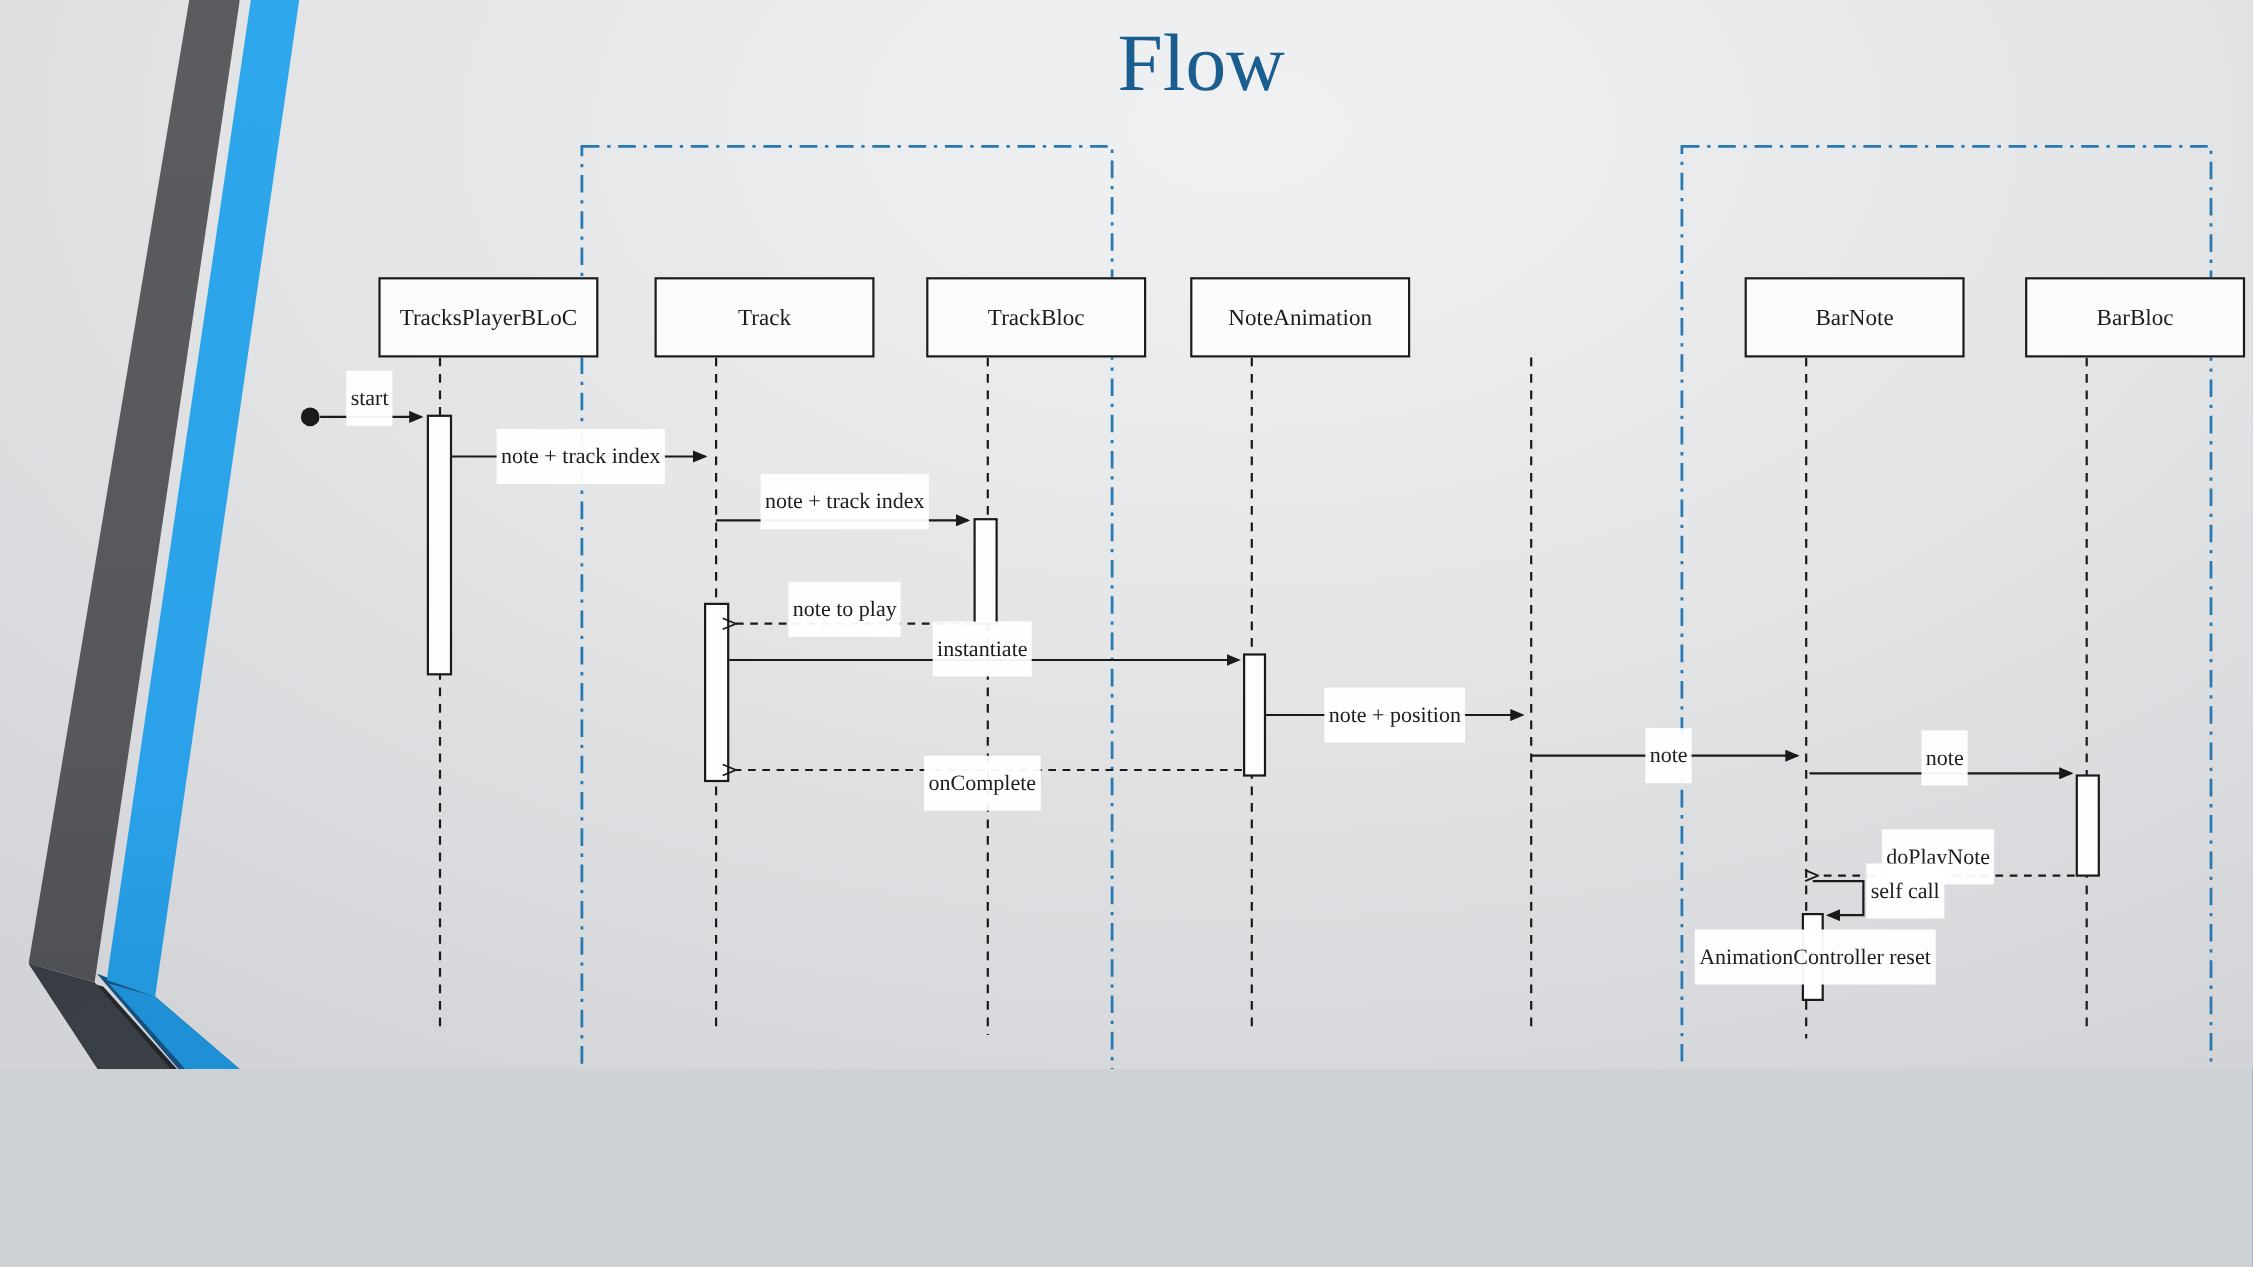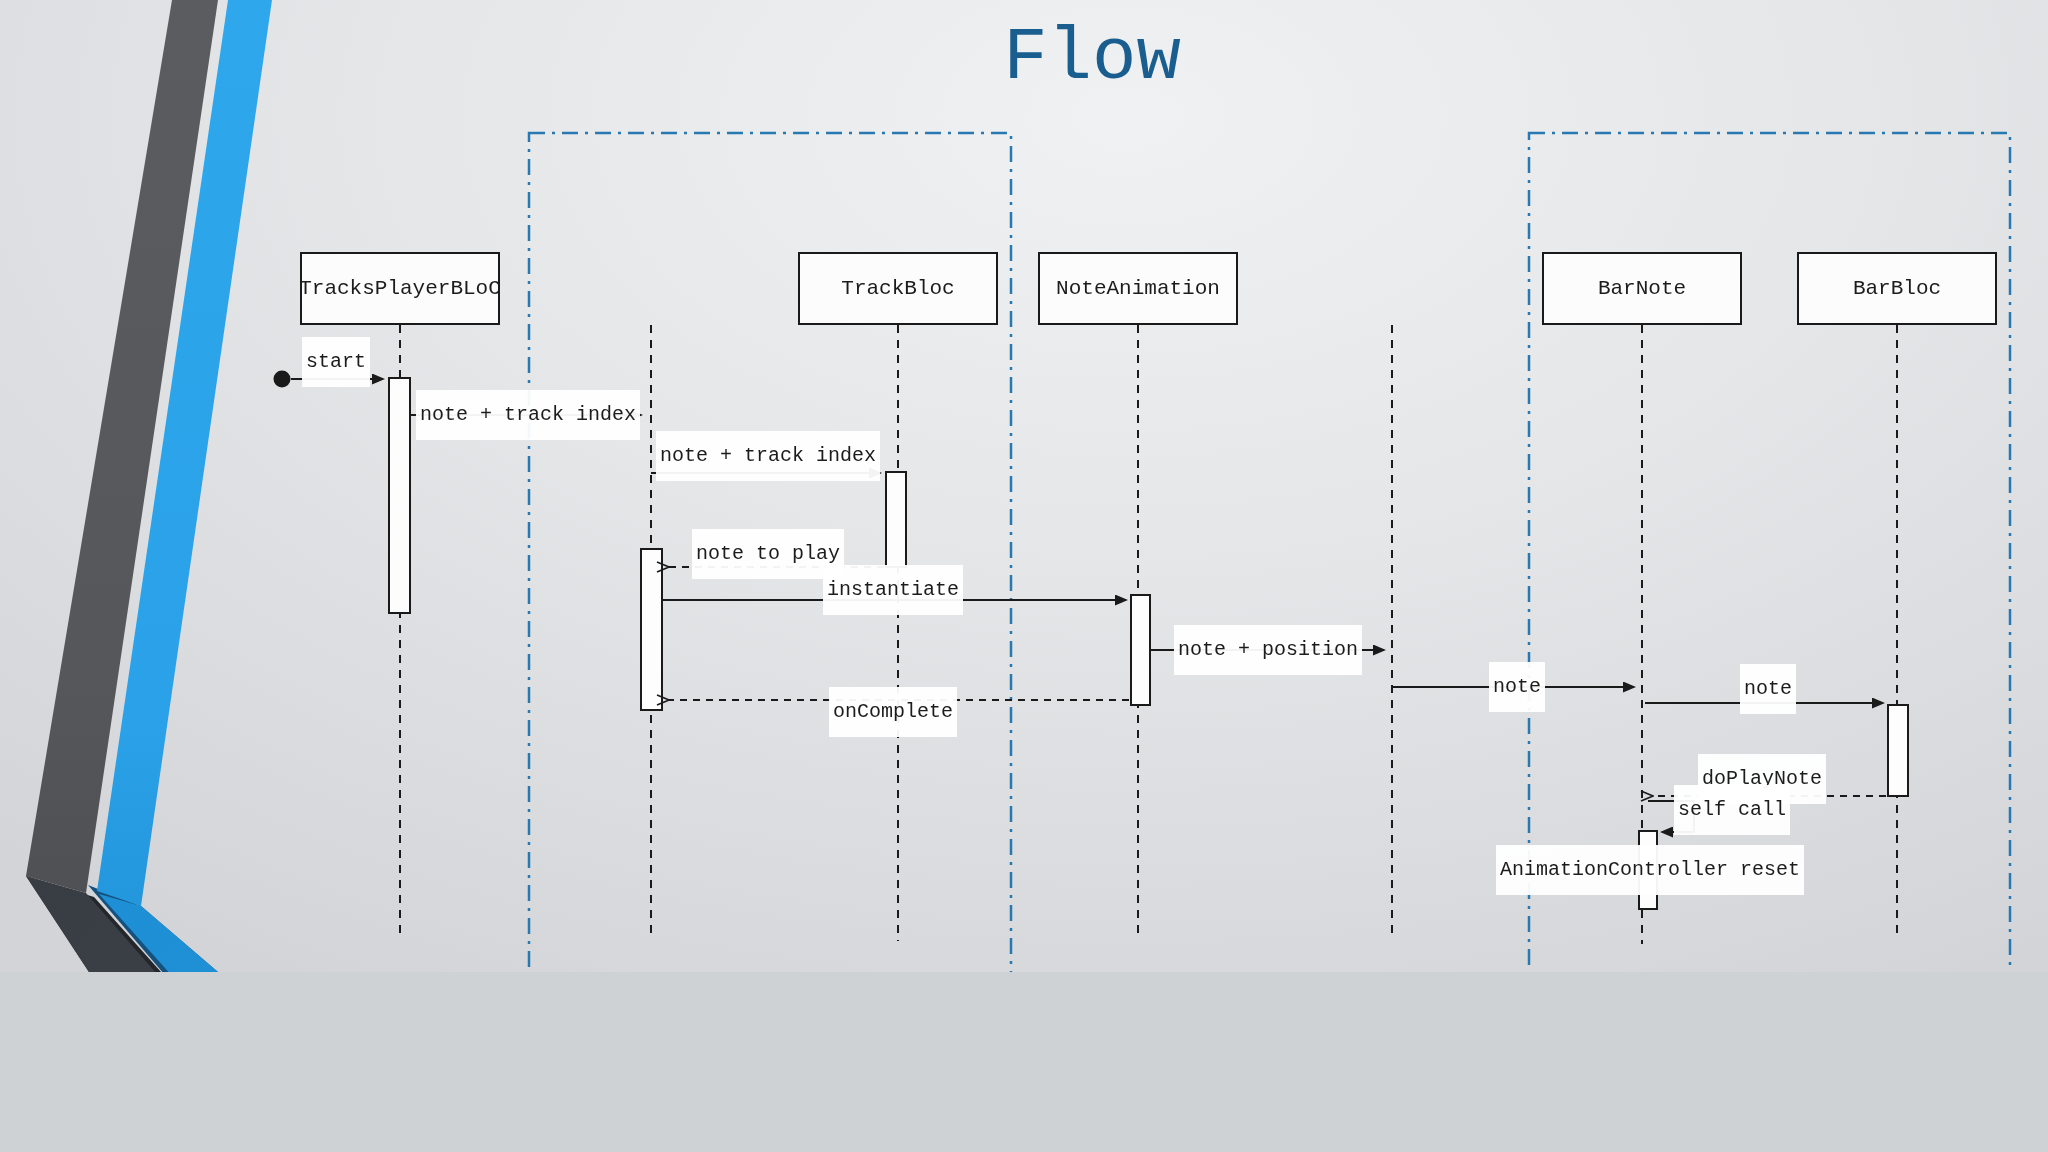--- a/index.html
+++ b/index.html
@@ -8,21 +8,21 @@
     --line-color:#1a1a1a;
     --stripe-gray:#55575a;
     --stripe-gray-dark:#383c42;
     --stripe-blue:#2aa1e8;
     --stripe-blue-dark:#1e8fd4;
     --stripe-navy:#14517e;
   }
   html,body{margin:0;padding:0;background:#cfd2d5;}
   .canvas{
     position:relative;width:2048px;height:972px;overflow:hidden;
-    font-family:Liberation Mono, monospace;
+    font-family:Liberation Serif, serif;
     background:radial-gradient(1700px 1000px at 55% 12%, #f0f1f2 0%, #e4e6e8 45%, #d2d4d7 100%);
   }
   
   .stripe{position:absolute;inset:0;}
   .s-gray-lower-edge{clip-path:polygon(26px 876px,94px 897px,322px 1152px,207px 1152px);background:#23262b;}
   .s-gray-lower{clip-path:polygon(26px 876px,86px 893px,313px 1152px,207px 1152px);
     background:linear-gradient(135deg,#2c3036 0%,#3a3e45 35%,#42464d 100%);}
   .s-gray-upper{clip-path:polygon(172px 0,218px 0,86px 893px,26px 876px);
     background:linear-gradient(180deg,#5a5c5f 0%,var(--stripe-gray) 70%,#4c4e52 100%);}
   .s-navy-edge{clip-path:polygon(88px 885px,141px 906px,428px 1152px,316px 1152px);background:var(--stripe-navy);}
@@ -39,21 +39,21 @@
   svg.diagram{position:absolute;left:0;top:0;}
   .boundary{fill:none;stroke:var(--boundary-color);stroke-width:2.5;stroke-dasharray:16 7 3 7;}
   .lifeline{stroke:var(--line-color);stroke-width:2;stroke-dasharray:8 7;fill:none;}
   .activation{fill:#fdfdfd;stroke:var(--line-color);stroke-width:2;}
   .call{stroke:var(--line-color);stroke-width:2;fill:none;}
   .ret{stroke:var(--line-color);stroke-width:2;fill:none;stroke-dasharray:7 6;}
 
   .head{
     position:absolute;box-sizing:border-box;border:2px solid var(--line-color);
     background:#fcfcfc;display:flex;align-items:center;justify-content:center;
-    font-size:21px;color:#1c1c1c;width:200px;height:73px;
+    font-size:21px;color:#1c1c1c;width:200px;height:73px;margin-left:44px;
   }
   .mlabel{
     position:absolute;transform:translate(-50%,-50%);
     background:rgba(255,255,255,0.95);color:#1c1c1c;
     font-size:20px;line-height:1.1;padding:14px 4px;white-space:nowrap;
   }
 </style>
 </head>
 <body>
 
@@ -108,20 +108,23 @@
     <polyline class="call" points="1648,801 1694,801 1694,832 1662,832" marker-end="url(#mf)"></polyline>
 
     <line class="ret" x1="884" y1="567" x2="668" y2="567" marker-end="url(#mo)"></line>
     <line class="ret" x1="1129" y1="700" x2="668" y2="700" marker-end="url(#mo)"></line>
     <line class="ret" x1="1886" y1="796" x2="1652" y2="796" marker-end="url(#mo)"></line>
   </svg>
 
   <div class="head" style="left:300px;top:252px">
       <span>TracksPlayerBLoC</span>
     </div>
+  <div class="head" style="left:551px;top:252px">
+      <span>Track</span>
+    </div>
   <div class="head" style="left:798px;top:252px">
       <span>TrackBloc</span>
     </div>
   <div class="head" style="left:1038px;top:252px">
       <span>NoteAnimation</span>
     </div>
   <div class="head" style="left:1542px;top:252px">
       <span>BarNote</span>
     </div>
   <div class="head" style="left:1797px;top:252px">

